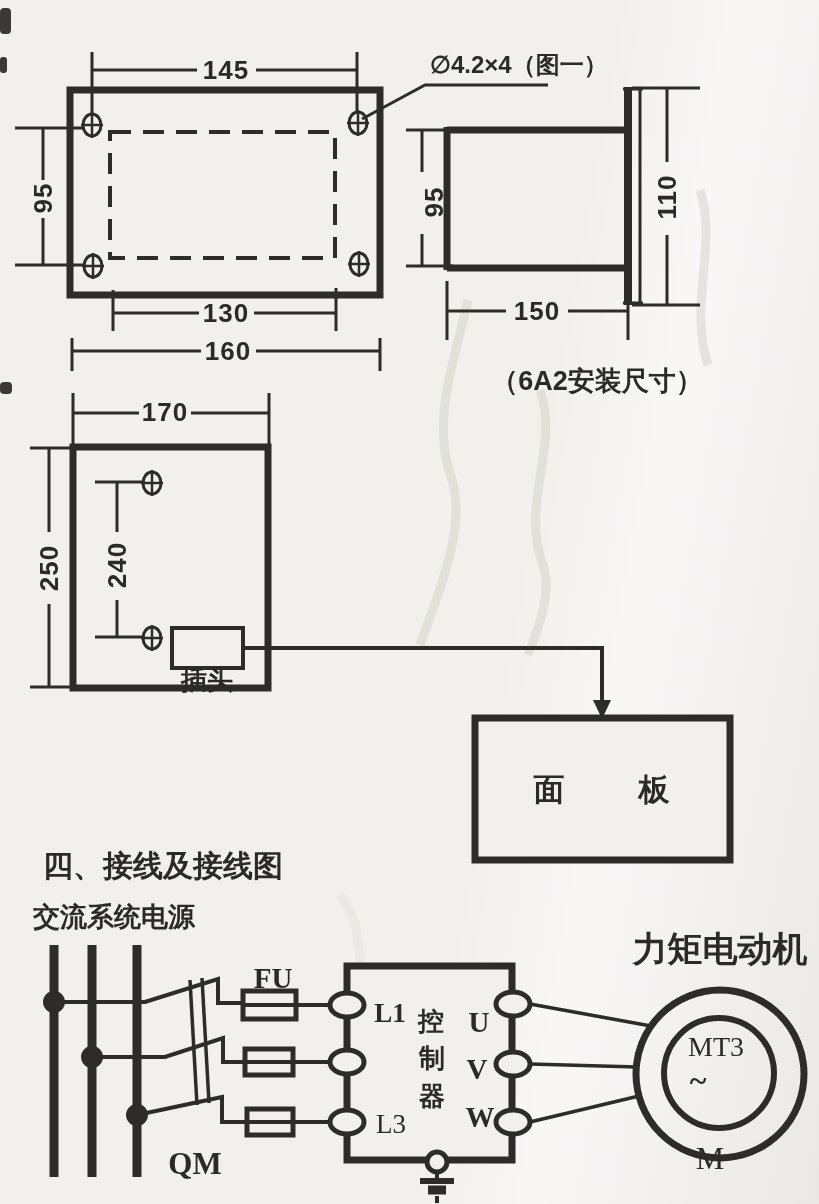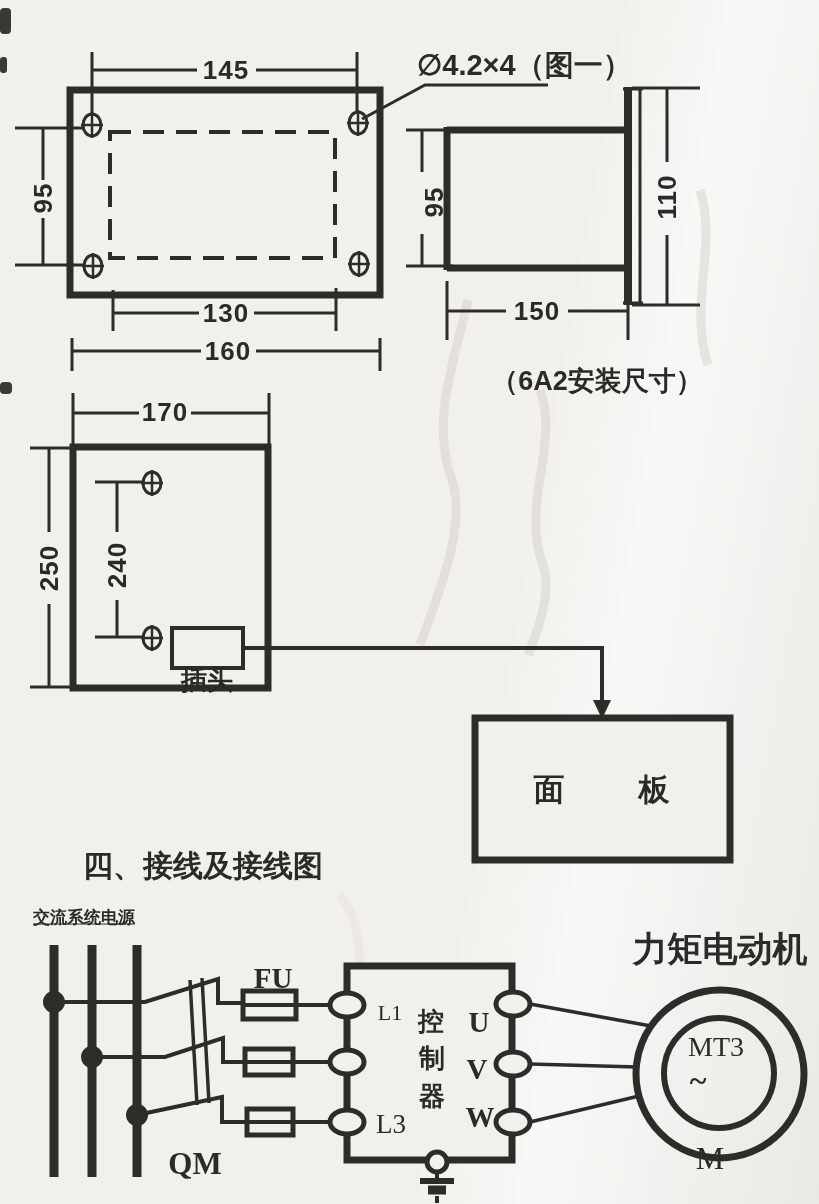--- a/index.html
+++ b/index.html
@@ -220,41 +220,41 @@
         </g>
       </g>
     </g>
   </svg>
 
   <div class="lbl dim" style="left:226px;top:70px;">145</div>
   <div class="lbl dim rot" style="left:43px;top:198px;">95</div>
   <div class="lbl dim" style="left:226px;top:313px;">130</div>
   <div class="lbl dim" style="left:228px;top:351px;">160</div>
 
-  <div class="lbl cjk anchor-left" style="left:417px;top:65px;font-size:29px;">∅4.2×4（图一）</div>
+  <div class="lbl cjk anchor-left" style="left:430px;top:65px;font-size:24px;">∅4.2×4（图一）</div>
 
   <div class="lbl dim rot" style="left:434px;top:202px;">95</div>
   <div class="lbl dim rot" style="left:667px;top:197px;">110</div>
   <div class="lbl dim" style="left:537px;top:311px;">150</div>
   <div class="lbl cjk" style="left:597px;top:381px;font-size:27px;">（6A2安装尺寸）</div>
 
   <div class="lbl dim" style="left:165px;top:412px;">170</div>
   <div class="lbl dim rot" style="left:49px;top:568px;">250</div>
   <div class="lbl dim rot" style="left:117px;top:565px;">240</div>
   <div class="lbl cjk" style="left:207px;top:680px;font-size:26px;">插头</div>
 
   <div class="lbl cjk" style="left:549px;top:789px;font-size:31px;">面</div>
   <div class="lbl cjk" style="left:654px;top:789px;font-size:31px;">板</div>
 
-  <div class="lbl cjk anchor-left" style="left:43px;top:866px;font-size:30px;margin-left:40px;">四、接线及接线图</div>
-  <div class="lbl cjk anchor-left" style="left:33px;top:917px;font-size:17px;text-decoration:underline;">交流系统电源</div>
+  <div class="lbl cjk anchor-left" style="left:43px;top:866px;font-size:30px;">四、接线及接线图</div>
+  <div class="lbl cjk anchor-left" style="left:33px;top:917px;font-size:27px;">交流系统电源</div>
 
   <div class="lbl serif" style="left:273px;top:978px;font-size:29px;">FU</div>
   <div class="lbl serif" style="left:195px;top:1163px;font-size:31px;">QM</div>
-  <div class="lbl serif" style="left:390px;top:1013px;font-size:22px;font-weight:normal;">L1</div>
+  <div class="lbl serif" style="left:390px;top:1013px;font-size:27px;font-weight:bold;">L1</div>
   <div class="lbl serif" style="left:391px;top:1124px;font-size:27px;font-weight:normal;">L3</div>
   <div class="lbl cjk" style="left:431px;top:1021px;font-size:26px;">控</div>
   <div class="lbl cjk" style="left:432px;top:1058px;font-size:26px;">制</div>
   <div class="lbl cjk" style="left:432px;top:1096px;font-size:26px;">器</div>
   <div class="lbl serif" style="left:479px;top:1022px;font-size:29px;">U</div>
   <div class="lbl serif" style="left:477px;top:1069px;font-size:29px;">V</div>
   <div class="lbl serif" style="left:480px;top:1117px;font-size:29px;">W</div>
   <div class="lbl cjk" style="left:720px;top:948px;font-size:35px;">力矩电动机</div>
   <div class="lbl serif" style="left:716px;top:1047px;font-size:28px;font-weight:normal;">MT3</div>
   <div class="lbl serif" style="left:698px;top:1080px;font-size:32px;">~</div>

